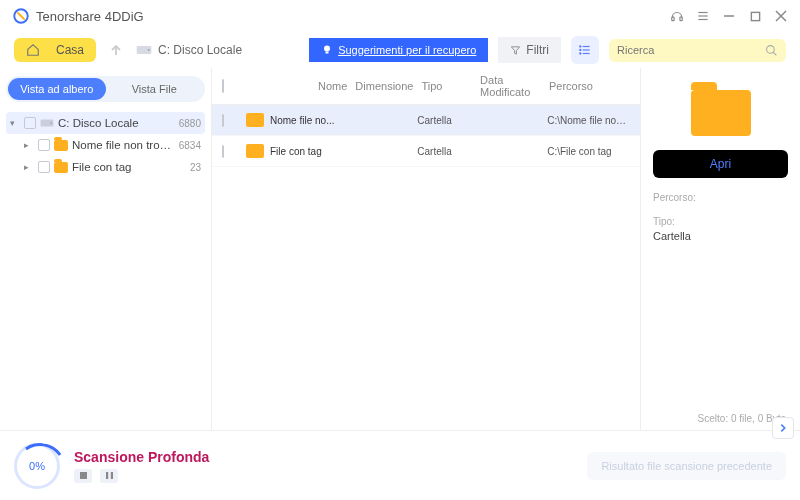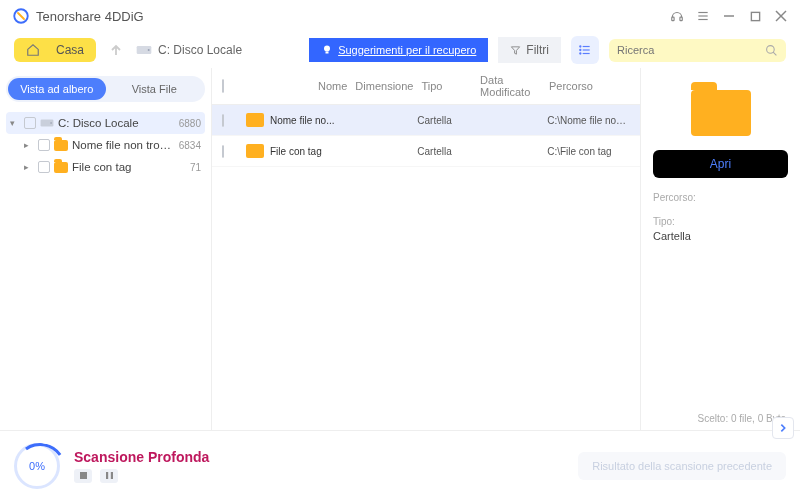--- a/index.html
+++ b/index.html
@@ -203,21 +203,21 @@
         <span class="tree-label">Nome file non trovato</span>
         <span class="tree-count">6834</span>
       </div>
       <div class="tree-row">
         <span class="tree-caret">▸</span>
         <span class="tree-check"></span>
         <span class="tree-icon">
             <span class="folder-mini" style="width:14px;height:11px;"></span>
           </span>
         <span class="tree-label">File con tag</span>
-        <span class="tree-count">71</span>
+        <span class="tree-count">23</span>
       </div>
     </div>
   </div>
 
   <div class="center">
     <div class="table-head">
       <span class="th-check"><span class="tree-check"></span></span>
       <span class="th-name">Nome</span>
       <span class="th-dim">Dimensione</span>
       <span class="th-type">Tipo</span>
@@ -282,14 +282,14 @@
           </svg>
         </div>
       <div class="scan-ctl-btn">
           <svg width="7" height="7" viewBox="0 0 8 8">
             <rect x="0" y="0" width="2.5" height="8" fill="#888"></rect>
             <rect x="5.5" y="0" width="2.5" height="8" fill="#888"></rect>
           </svg>
         </div>
     </div>
   </div>
-  <div class="prev-result-btn">Risultato della scansione precedente</div>
+  <div class="prev-result-btn">Risultato file scansione precedente</div>
 </div>
 
 </body></html>

